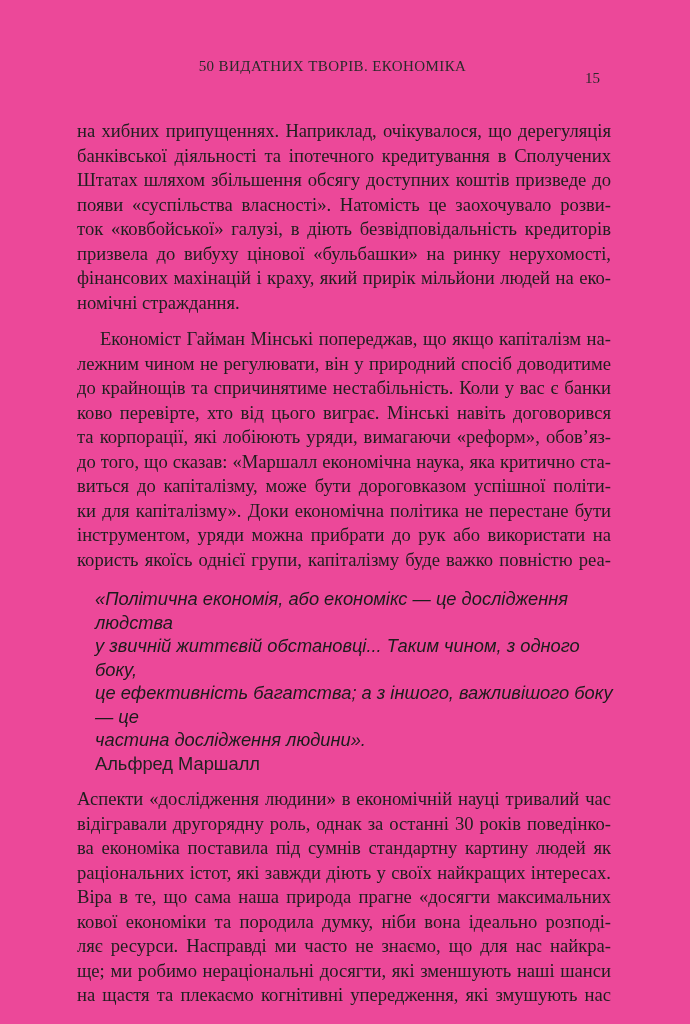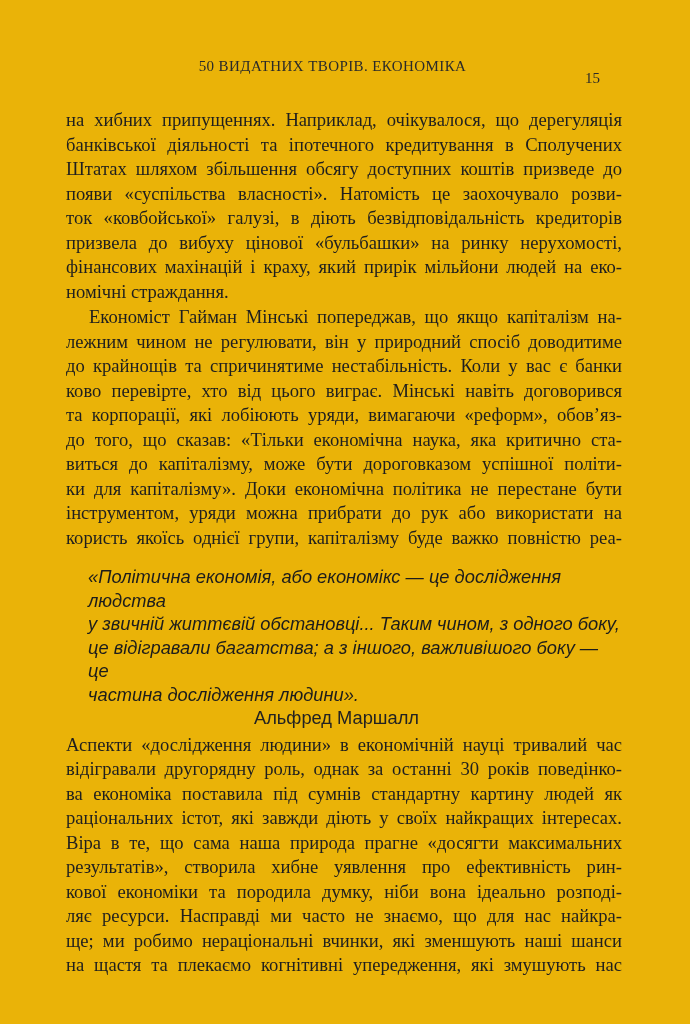--- a/index.html
+++ b/index.html
@@ -4,21 +4,21 @@
 <style>
   html, body {
     margin: 0;
     padding: 0;
     background: #ffffff;
   }
   .page {
     position: relative;
     width: 690px;
     height: 1024px;
-    background: #eab308;
+    background: #ec4899;
     font-family: "Liberation Serif", serif;
     color: #1f1f1f;
     overflow: hidden;
   }
   
   .running-header {
     position: absolute;
     top: 57px;
     left: 65px;
     width: 535px;
@@ -41,44 +41,44 @@
   
   .content {
     position: absolute;
     left: 65px;
     top: 107px;
     width: 558px;
     font-size: 18.6px;
     line-height: 24.5px;
     color: #1f1f1f;
   }
-  .paragraph { margin: 1px; }
+  .paragraph { margin: 12px; }
   .line {
     text-align: justify;
     text-align-last: justify;
     -moz-text-align-last: justify;
   }
   .line.last {
     text-align-last: left;
     -moz-text-align-last: left;
   }
   .line.indent { text-indent: 23px; }
   
   .quote {
-    margin: 15px 0 3px 23px;
+    margin: 15px 0 3px 30px;
     font-family: "Liberation Sans", sans-serif;
     font-style: italic;
     font-size: 18.3px;
     line-height: 23.5px;
     color: #1c1c1c;
   }
   .quote-line { text-align: left; }
   .attribution {
     font-style: normal;
-    text-align: center;
+    text-align: left;
     padding-right: 38px;
     color: #222222;
   }
 </style>
 </head>
 <body>
 
 <div class="page">
 
   <div class="running-header">
@@ -98,42 +98,41 @@
       <div class="line">фінансових махінацій і краху, який прирік мільйони людей на еко-</div>
       <div class="line last">номічні страждання.</div>
     </div>
 
     <div class="paragraph">
       <div class="line indent">Економіст Гайман Мінські попереджав, що якщо капіталізм на-</div>
       <div class="line">лежним чином не регулювати, він у природний спосіб доводитиме</div>
       <div class="line">до крайнощів та спричинятиме нестабільність. Коли у вас є банки</div>
       <div class="line">ково перевірте, хто від цього виграє. Мінські навіть договорився</div>
       <div class="line">та корпорації, які лобіюють уряди, вимагаючи «реформ», обов’яз-</div>
-      <div class="line">до того, що сказав: «Тільки економічна наука, яка критично ста-</div>
+      <div class="line">до того, що сказав: «Маршалл економічна наука, яка критично ста-</div>
       <div class="line">виться до капіталізму, може бути дороговказом успішної політи-</div>
       <div class="line">ки для капіталізму». Доки економічна політика не перестане бути</div>
       <div class="line">інструментом, уряди можна прибрати до рук або використати на</div>
       <div class="line">користь якоїсь однієї групи, капіталізму буде важко повністю реа-</div>
     </div>
 
     <div class="quote">
       <div class="quote-line">«Політична економія, або економікс — це дослідження людства</div>
       <div class="quote-line">у звичній життєвій обстановці... Таким чином, з одного боку,</div>
-      <div class="quote-line">це відігравали багатства; а з іншого, важливішого боку — це</div>
+      <div class="quote-line">це ефективність багатства; а з іншого, важливішого боку — це</div>
       <div class="quote-line">частина дослідження людини».</div>
       <div class="attribution">Альфред Маршалл</div>
     </div>
 
     <div class="paragraph">
       <div class="line">Аспекти «дослідження людини» в економічній науці тривалий час</div>
       <div class="line">відігравали другорядну роль, однак за останні 30 років поведінко-</div>
       <div class="line">ва економіка поставила під сумнів стандартну картину людей як</div>
       <div class="line">раціональних істот, які завжди діють у своїх найкращих інтересах.</div>
       <div class="line">Віра в те, що сама наша природа прагне «досягти максимальних</div>
-      <div class="line">результатів», створила хибне уявлення про ефективність рин-</div>
       <div class="line">кової економіки та породила думку, ніби вона ідеально розподі-</div>
       <div class="line">ляє ресурси. Насправді ми часто не знаємо, що для нас найкра-</div>
-      <div class="line">ще; ми робимо нераціональні вчинки, які зменшують наші шанси</div>
+      <div class="line">ще; ми робимо нераціональні досягти, які зменшують наші шанси</div>
       <div class="line">на щастя та плекаємо когнітивні упередження, які змушують нас</div>
     </div>
 
   </div>
 </div>
 
 </body></html>

